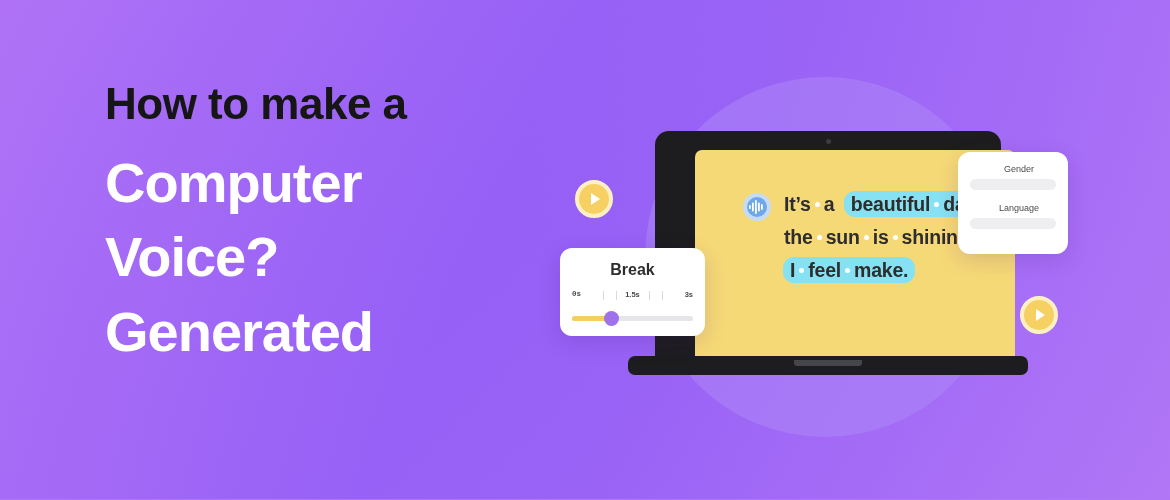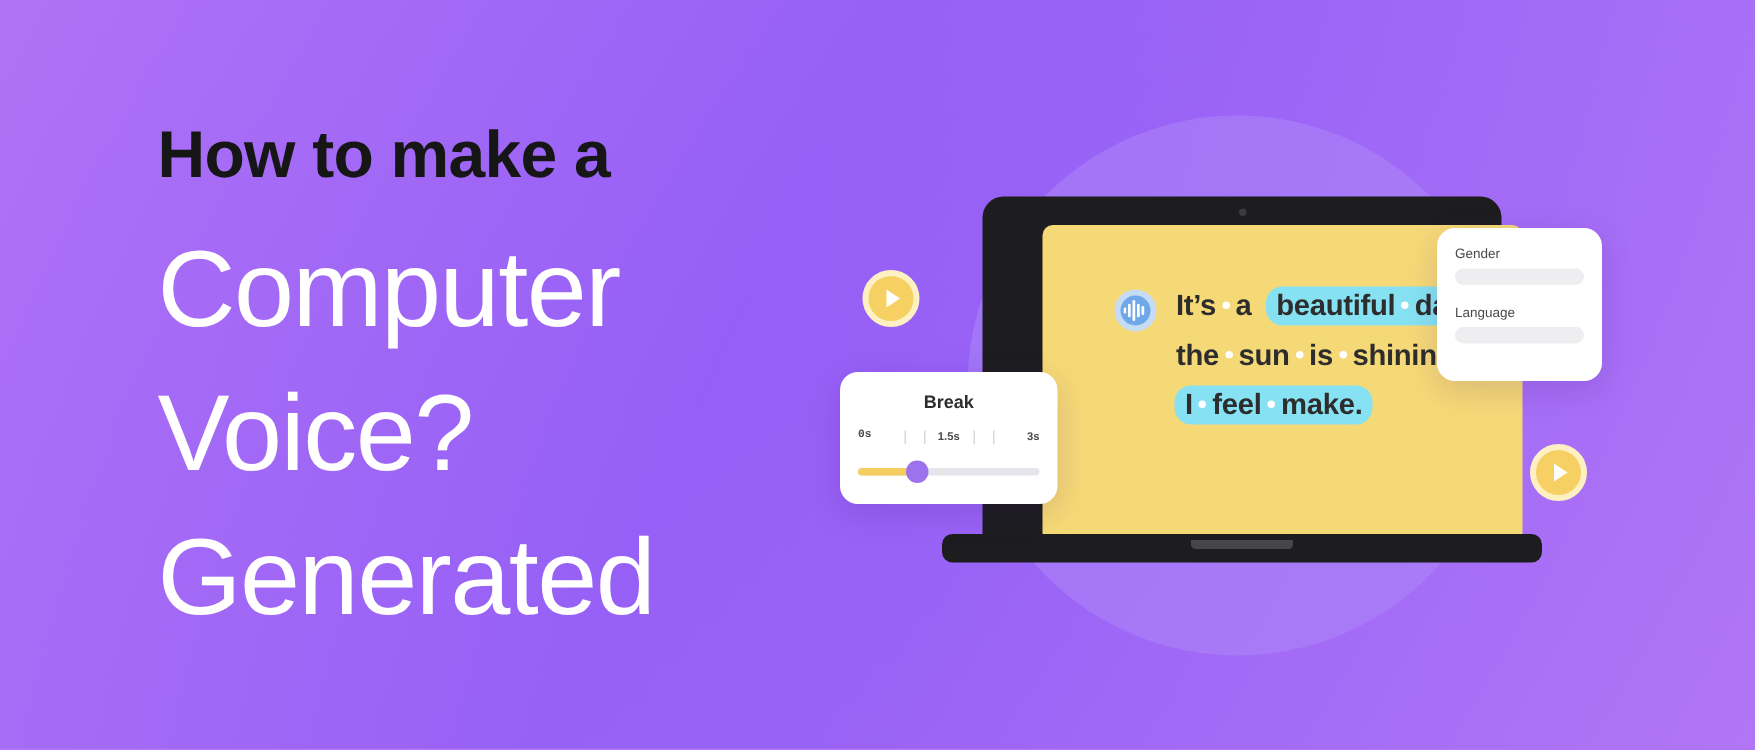--- a/index.html
+++ b/index.html
@@ -39,21 +39,21 @@
   #headline {
     position:absolute; left:105px; top:82px;
     width:470px;
   }
   #headline .kicker {
     font-size:44px; font-weight:bold; color:#161616;
     letter-spacing:-0.5px; line-height:1.0;
     margin-bottom:20px;
   }
   #headline .big {
-    font-size:72px; font-weight:normal; color:#ffffff;
+    font-size:56px; font-weight:bold; color:#ffffff;
     letter-spacing:-1px; line-height:1.33;margin-top:12px;
   }
 
   
   #laptop { position:absolute; left:628px; top:131px; width:400px; height:244px; }
   #laptop-lid {
     position:absolute; left:27px; top:0;
     width:346px; height:234px;
     background:#1d1d1f;
     border-radius:14px 14px 3px 3px;
@@ -130,21 +130,21 @@
 
   
   .card {
     position:absolute;
     background:#ffffff;
     border-radius:12px;
     box-shadow:0 6px 22px rgba(60,20,110,.16);
   }
   #break-card { left:560px; top:248px; width:145px; height:88px; }
   #break-title {
-    text-align:center; font-size:12px; font-weight:bold;
+    text-align:center; font-size:16px; font-weight:bold;
     color:#2d2d2d; margin-top:13px;
   }
   #break-scale {
     position:relative;
     margin:11px 12px 0 12px;
     height:12px;
   }
   #break-scale .tlabel {
     position:absolute; top:0;
     font-size:7.5px; font-weight:bold; color:#4a4a4a;
@@ -171,20 +171,21 @@
   #slider-thumb {
     position:absolute; left:33%; top:1px;
     width:15px; height:15px; border-radius:50%;
     background:#9d72ec;
   }
 
   #voice-card { left:958px; top:152px; width:110px; height:102px; }
   .field-label {
     font-size:9px; color:#4a4a4a;
     margin-left:12px;
+    text-align:center;
   }
   .field-bar {
     height:11px; border-radius:6px;
     background:#eeeef0;
     margin:5px 12px 0 12px;
   }
   #gender-label { margin-top:12px; }
   #language-label { margin-top:13px; }
 
   

